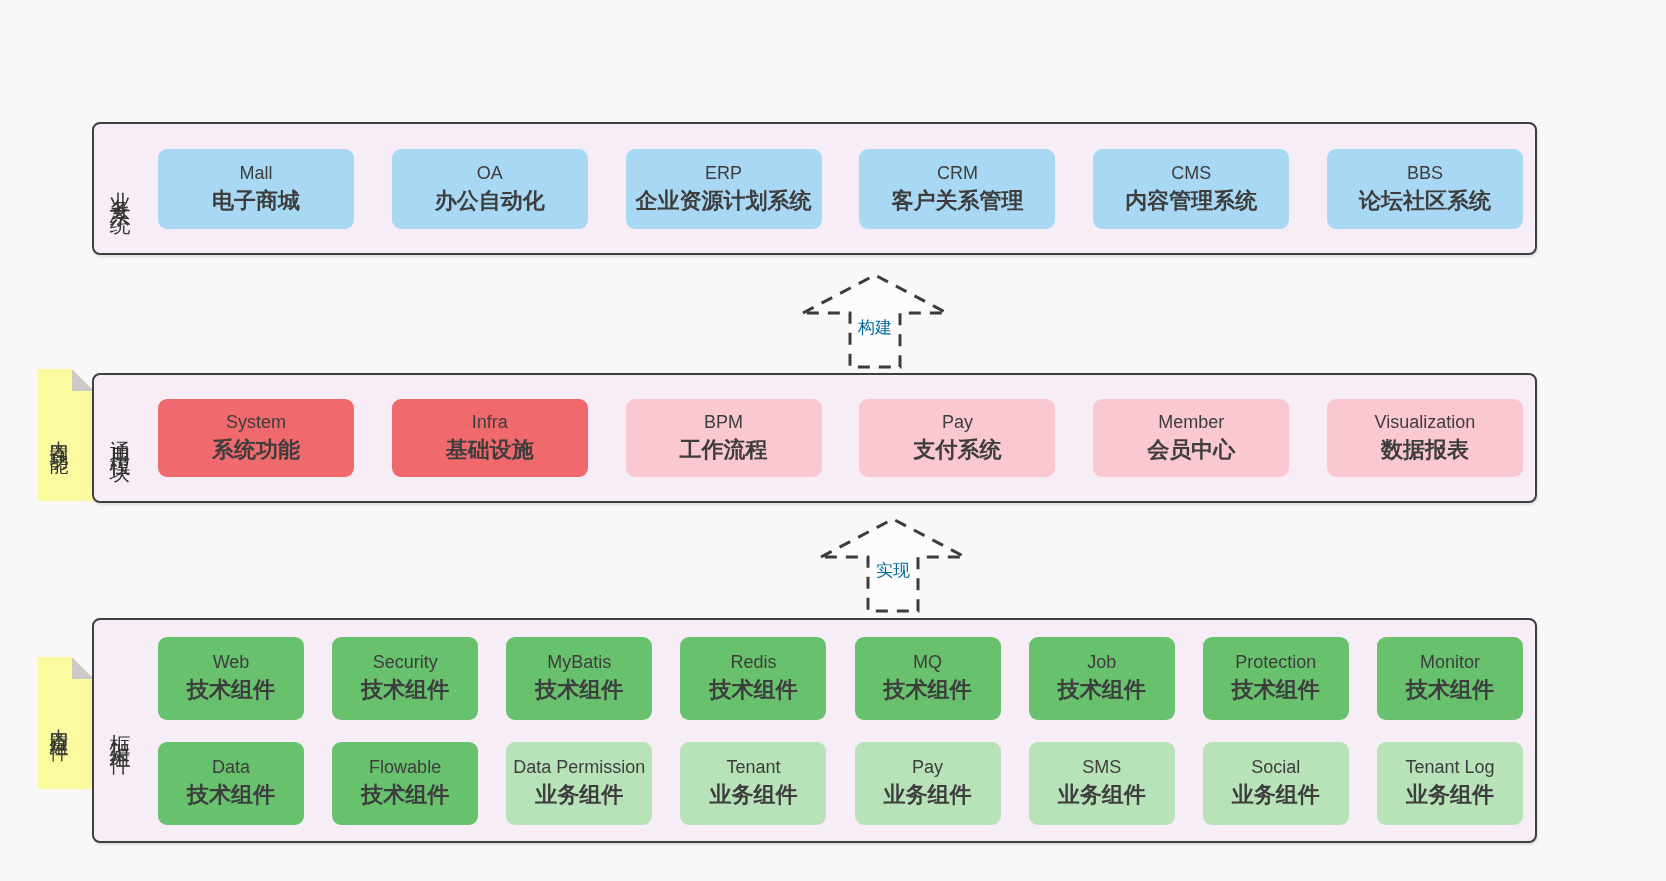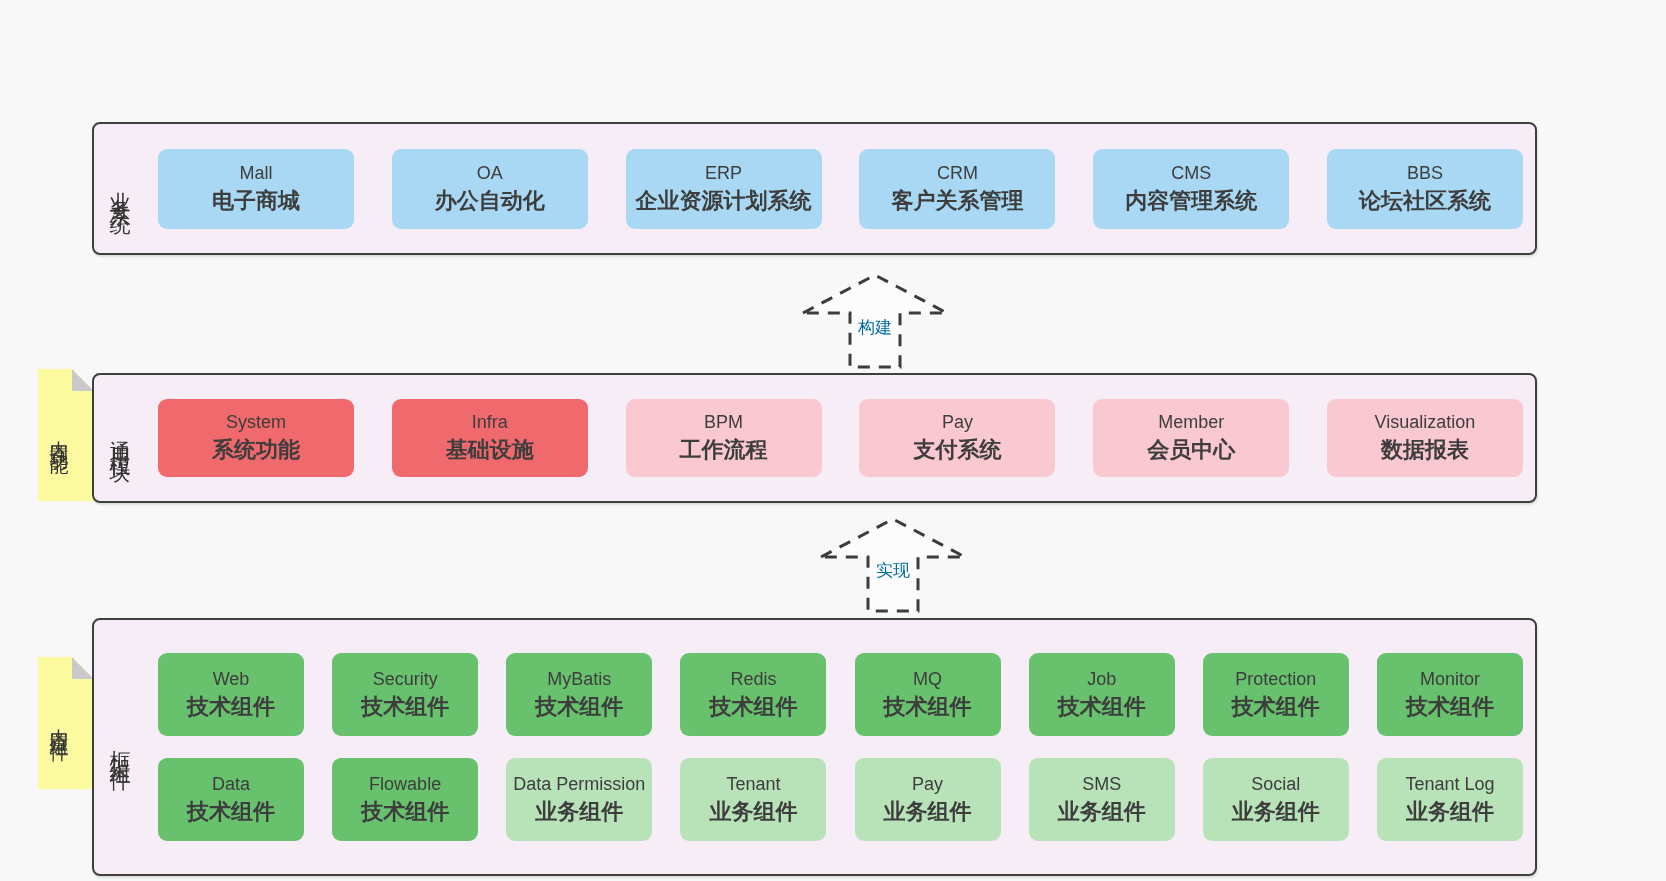--- a/index.html
+++ b/index.html
@@ -9,21 +9,21 @@
   }
   
   .layer{
     position:absolute;left:92px;width:1445px;box-sizing:border-box;
     background:#f7edf6;border:2px solid #3f3f3f;border-radius:8px;
     display:flex;align-items:center;z-index:2;
     box-shadow:1px 2px 2px rgba(0,0,0,0.10);
   }
   .layer-business{top:122px;height:133px;}
   .layer-modules{top:373px;height:130px;}
-  .layer-framework{top:618px;height:258px;}
+  .layer-framework{top:618px;height:225px;}
   .vlabel{
     writing-mode:vertical-rl;text-orientation:upright;
     font-size:21px;letter-spacing:7px;color:#333;
     margin-left:12px;flex:0 0 26px;text-align:center;
   }
   .boxrow{flex:1;display:flex;justify-content:space-between;margin:0 12px 0 24px;}
   .rows{flex:1;display:flex;flex-direction:column;gap:22px;margin:0 12px 0 24px;}
   .rows .boxrow{flex:none;margin:0;}
   
   .box{

